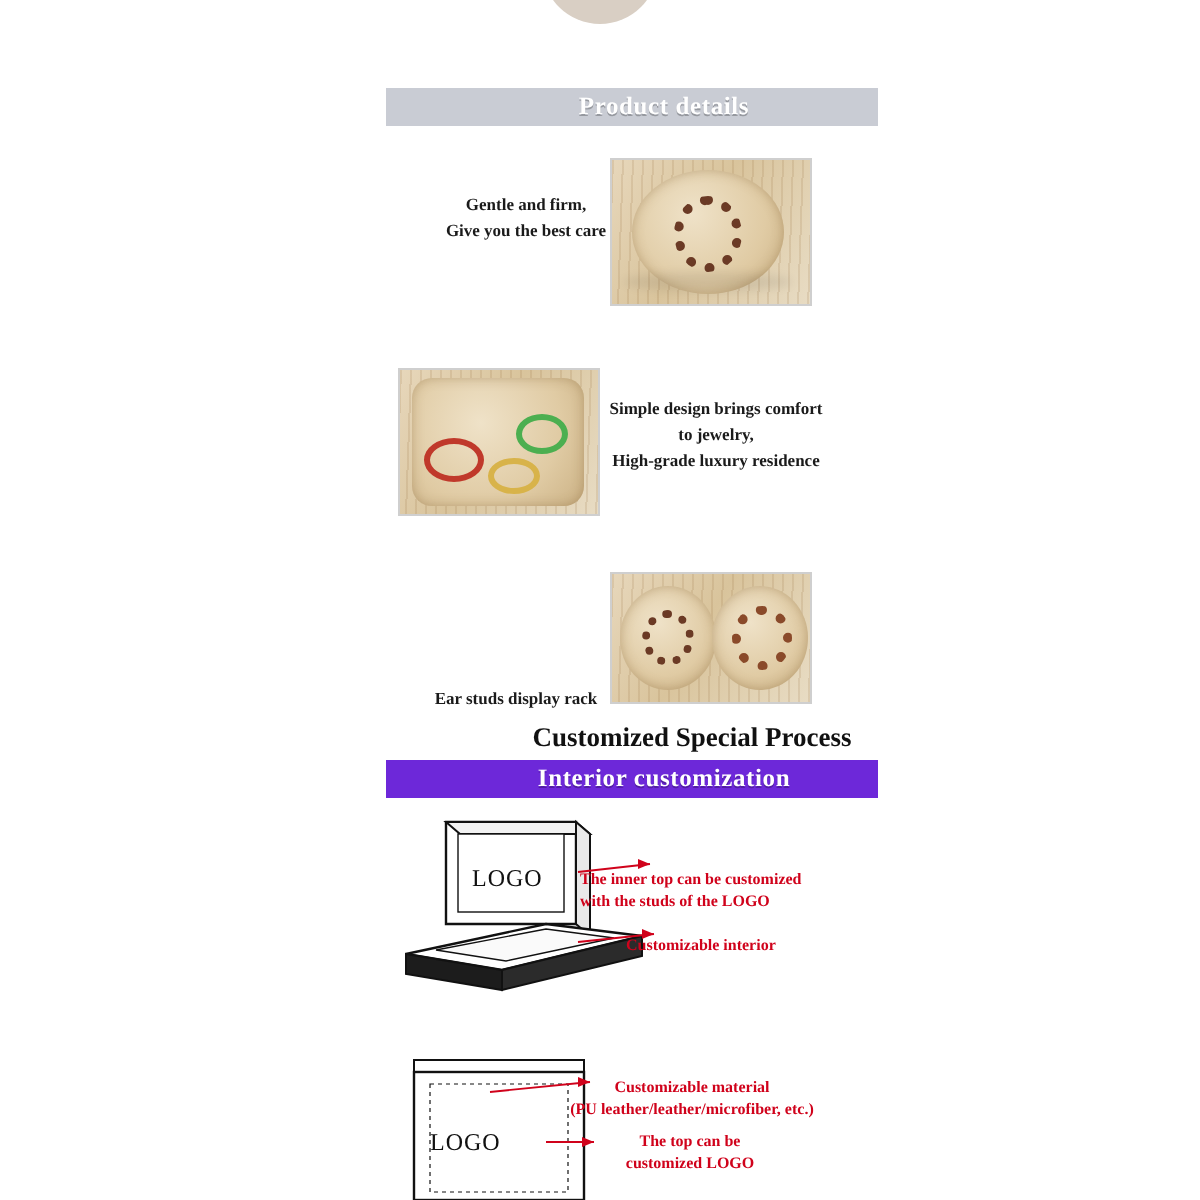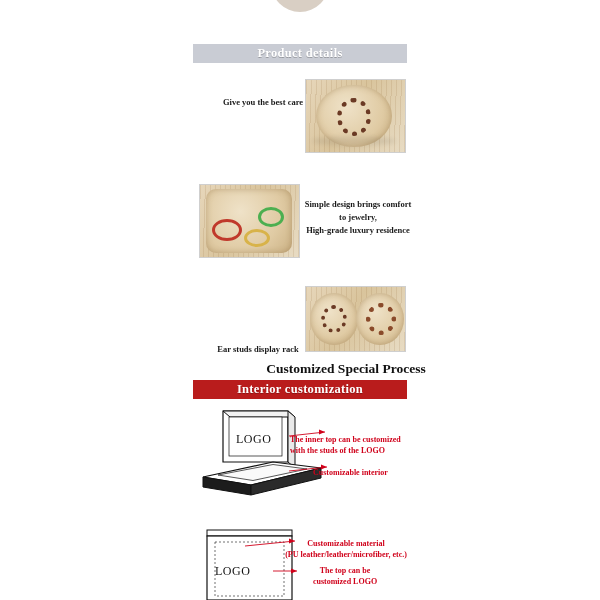--- a/index.html
+++ b/index.html
@@ -39,23 +39,24 @@
     height: 19px;
     background: #c9ccd4;
     color: #ffffff;
     font-weight: bold;
     font-size: 12.5px;
     letter-spacing: .3px;
     display: flex;
     align-items: center;
     justify-content: center;
     text-shadow: 0 1px 0 rgba(0,0,0,.25);
+    padding-left: 32px;
   }
   .banner.dark {
-    background: #b91c1c;
+    background: #6d28d9;
   }
 
   
   .textblock {
     position: absolute;
     font-size: 8.5px;
     font-weight: bold;
     line-height: 13px;
     text-align: center;
     color: #1a1a1a;
@@ -134,20 +135,21 @@
 </head>
 <body>
 
 <div class="top-fade">
   <div class="circle"></div>
 </div>
 
 <div class="banner" style="left:193px; top:44px; width:214px;">Product details</div>
 
 <div class="textblock" style="left:198px; top:96px; width:130px;">
+  <div>Gentle and firm,</div>
   <div>Give you the best care</div>
 </div>
 
 <div class="photo" style="left:305px; top:79px; width:99px; height:72px;">
   <div class="wood"></div>
   <div class="plate" style="left:10px; top:5px; width:76px; height:62px;"></div>
   <div class="bead-ring" style="left:31px; top:18px; width:34px; height:38px; border-width:5px; border-color:#6b3a25;"></div>
   <div class="shadow-soft" style="left:6px; top:56px; width:84px; height:10px;"></div>
 </div>
 

